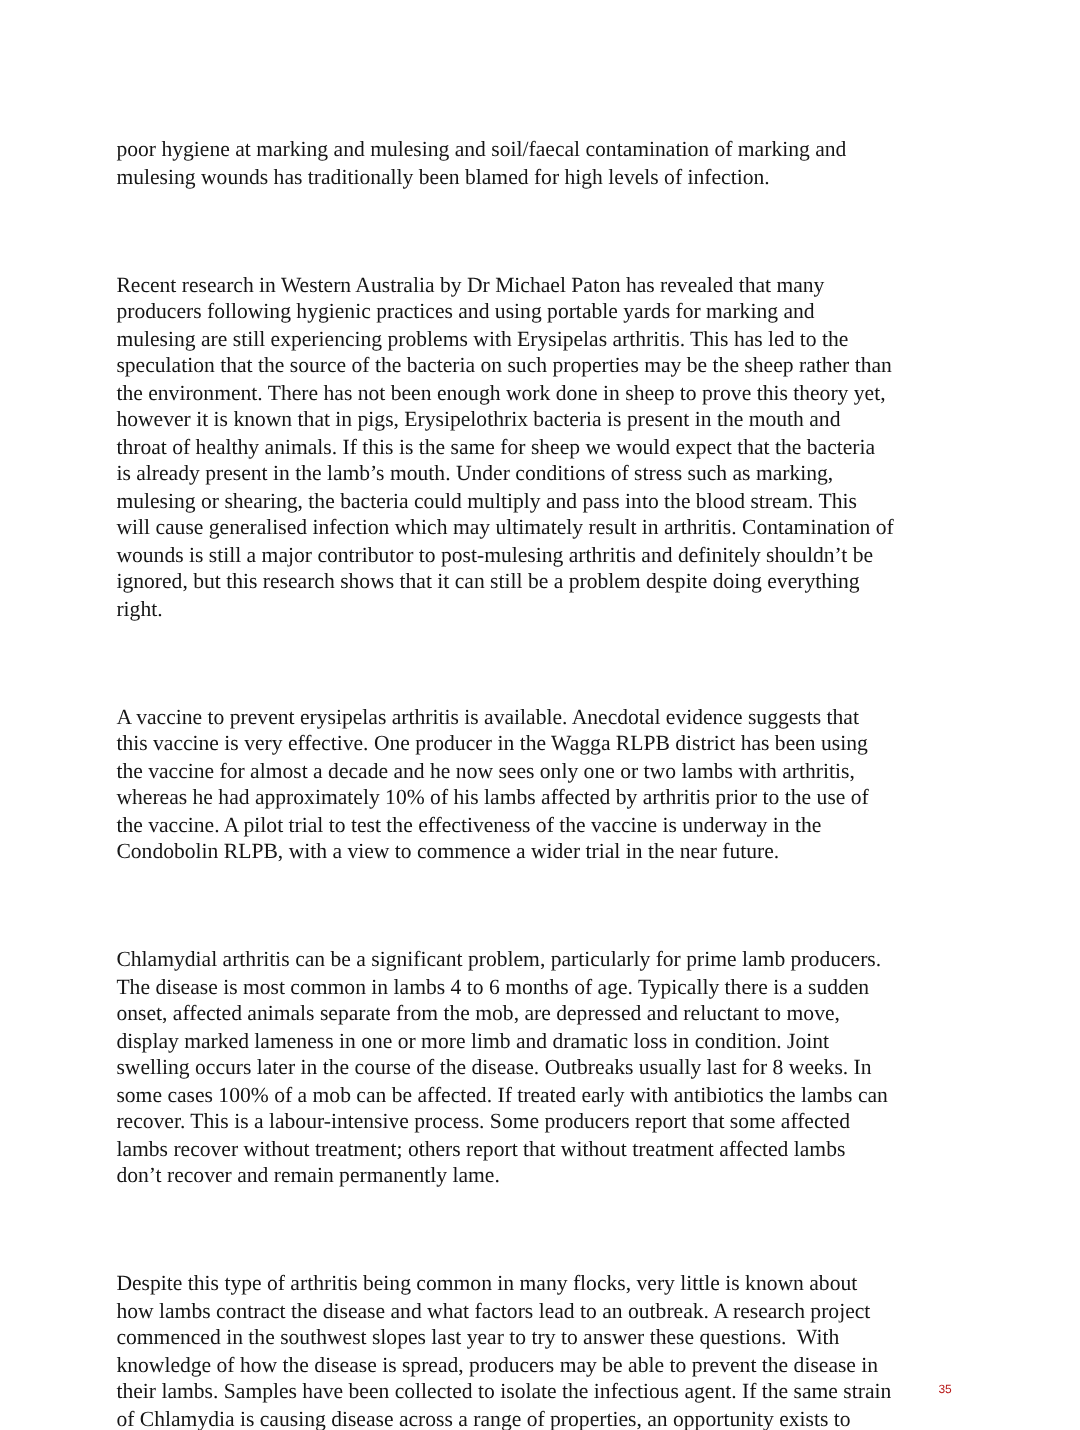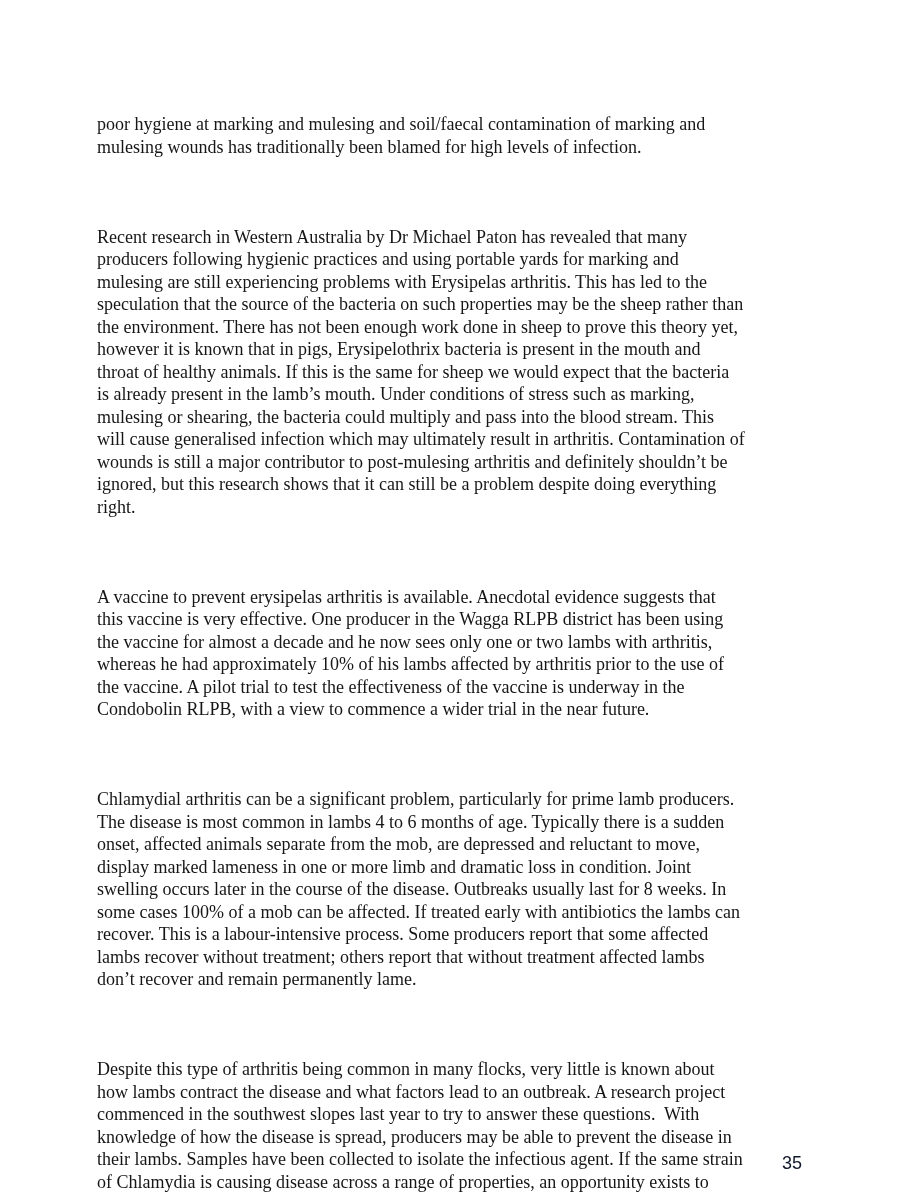--- a/index.html
+++ b/index.html
@@ -28,22 +28,22 @@
   }
   .para {
     margin: 0 0 22.5px 0;
     padding: 0;
   }
   .page-number {
     position: absolute;
     left: 782px;
     top: 1153px;
     font-family: "Liberation Sans", sans-serif;
-    font-size: 18px;
-    color: #0f172a;
+    font-size: 10px;
+    color: #b91c1c;
     text-align: center;
   }
 </style>
 </head>
 <body>
 
 <div class="page">
   <div class="text-block">
     <p class="para">poor hygiene at marking and mulesing and soil/faecal contamination of marking and
 mulesing wounds has traditionally been blamed for high levels of infection.</p>

